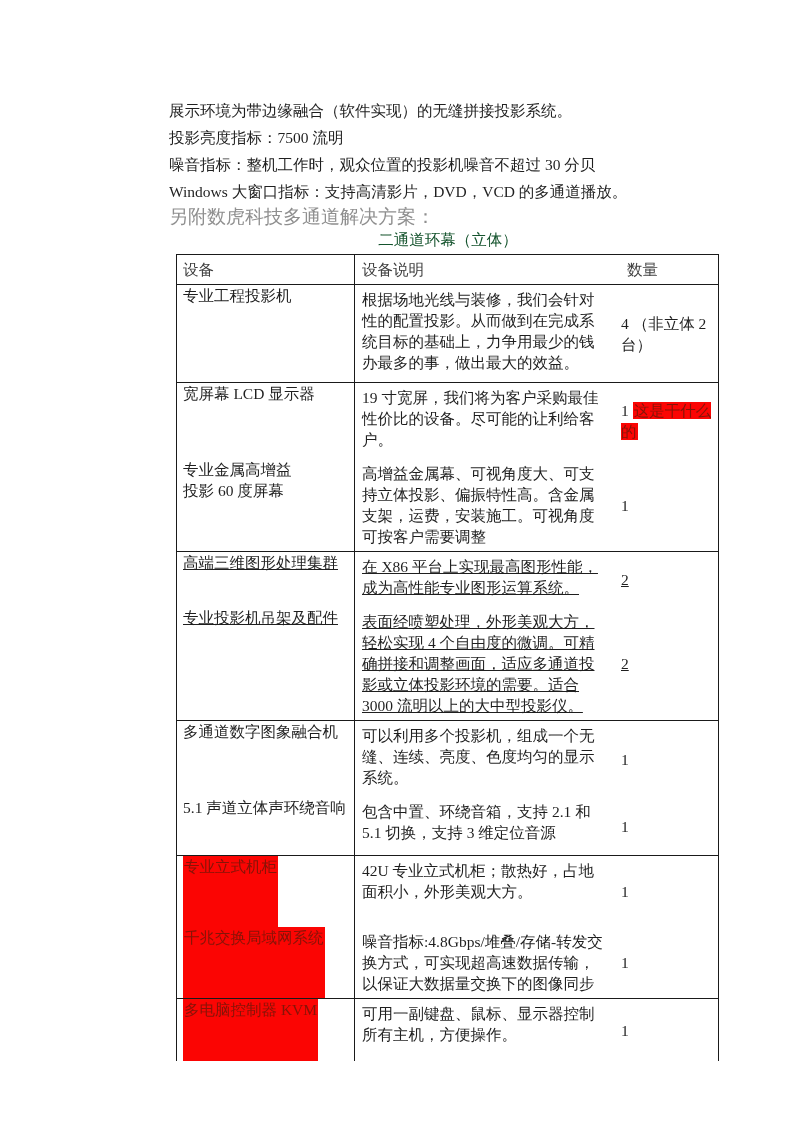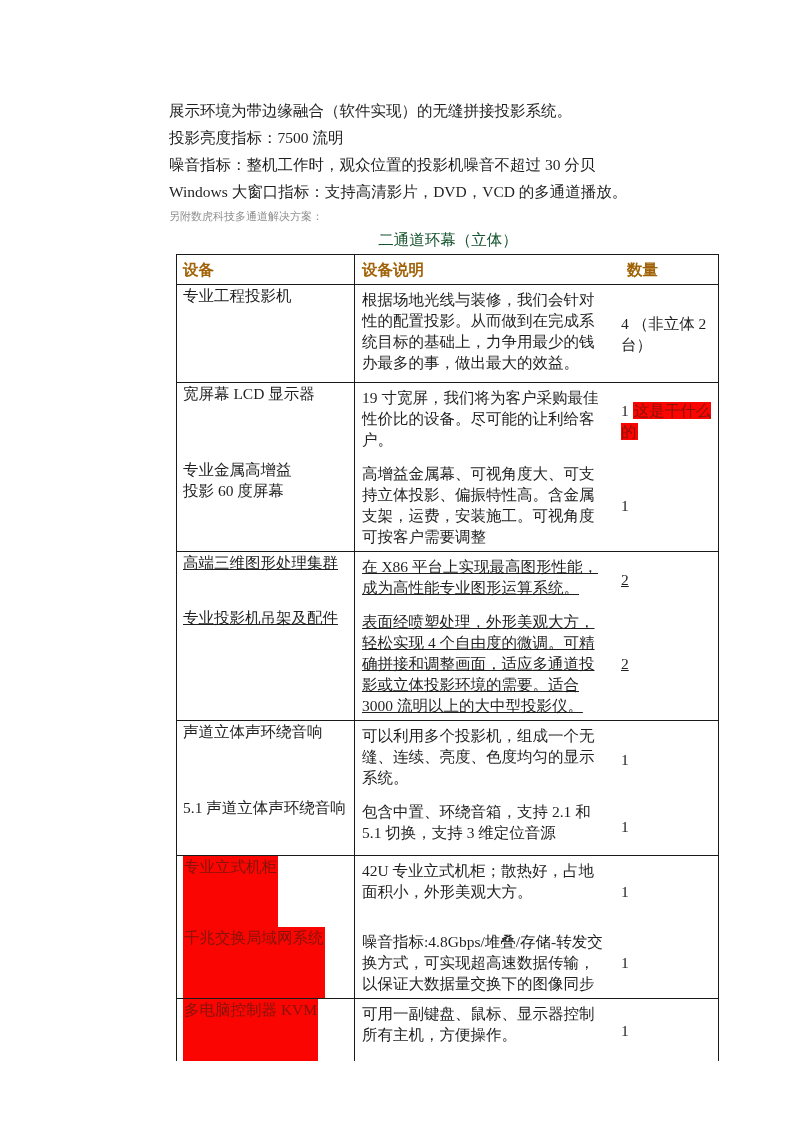--- a/index.html
+++ b/index.html
@@ -4,31 +4,31 @@
 <style>
   * { margin:0; padding:0; box-sizing:border-box; }
   html,body { background:#ffffff; }
   .page{
     width:692px; height:1123px; background:#ffffff; position:relative;
     font-family:"Liberation Serif","DejaVu Serif",serif; color:#1f1f1f;
     overflow:hidden; margin:4px auto;
   }
   .content{ position:absolute; left:118px; top:93px; width:558px; }
   .iline{ font-size:15.5px; line-height:27px; }
-  .note{ margin-top:1px; font-size:11px; line-height:21px; color:#8f8f8f; }
+  .note{ margin-top:1px; font-size:19px; line-height:21px; color:#8f8f8f; }
   .caption{ margin-top:2px; text-align:center; font-size:15.5px; line-height:21px; color:#14532d; }
 
   .tbl{
     margin-left:7px; margin-top:4px; width:543px; height:807px;
     border:1px solid #1a1a1a; border-bottom:none;
     display:flex; flex-direction:column; overflow:hidden;
     font-size:15.5px; line-height:21px;
   }
   .thead{ display:flex; height:29px; flex:none; }
-  .h{ font-weight:bold; color:#a16207; display:flex; align-items:center; }
+  .h{ font-weight:normal; color:#404040; display:flex; align-items:center; }
   .hd{ width:178px; padding-left:6px; border-right:1px solid #1a1a1a; }
   .hs{ flex:1; padding-left:7px; }
   .hq{ width:111px; padding-left:20px; }
 
   .group{ border-top:1px solid #1a1a1a; display:flex; flex-direction:column; flex:none; }
   .g1{ min-height:98px; }
   .g2{ min-height:167px; }
   .g3{ min-height:160px;text-decoration:underline; }
   .g4{ min-height:135px; }
   .g5{ min-height:143px; }
@@ -121,21 +121,21 @@
           <div class="cdesc">表面经喷塑处理，外形美观大方，轻松实现 4 个自由度的微调。可精确拼接和调整画面，适应多通道投影或立体投影环境的需要。适合 3000 流明以上的大中型投影仪。</div>
           <div class="cqty">
             <div class="qflow"><span>2</span></div>
           </div>
         </div>
       </div>
 
       <div class="group g4">
         <div class="item">
           <div class="cdev">
-            <span class="dname">声道立体声环绕音响</span>
+            <span class="dname">多通道数字图象融合机</span>
           </div>
           <div class="cdesc">可以利用多个投影机，组成一个无缝、连续、亮度、色度均匀的显示系统。</div>
           <div class="cqty">
             <div class="qflow"><span>1</span></div>
           </div>
         </div>
         <div class="item">
           <div class="cdev">
             <span class="dname">5.1 声道立体声环绕音响</span>
           </div>

